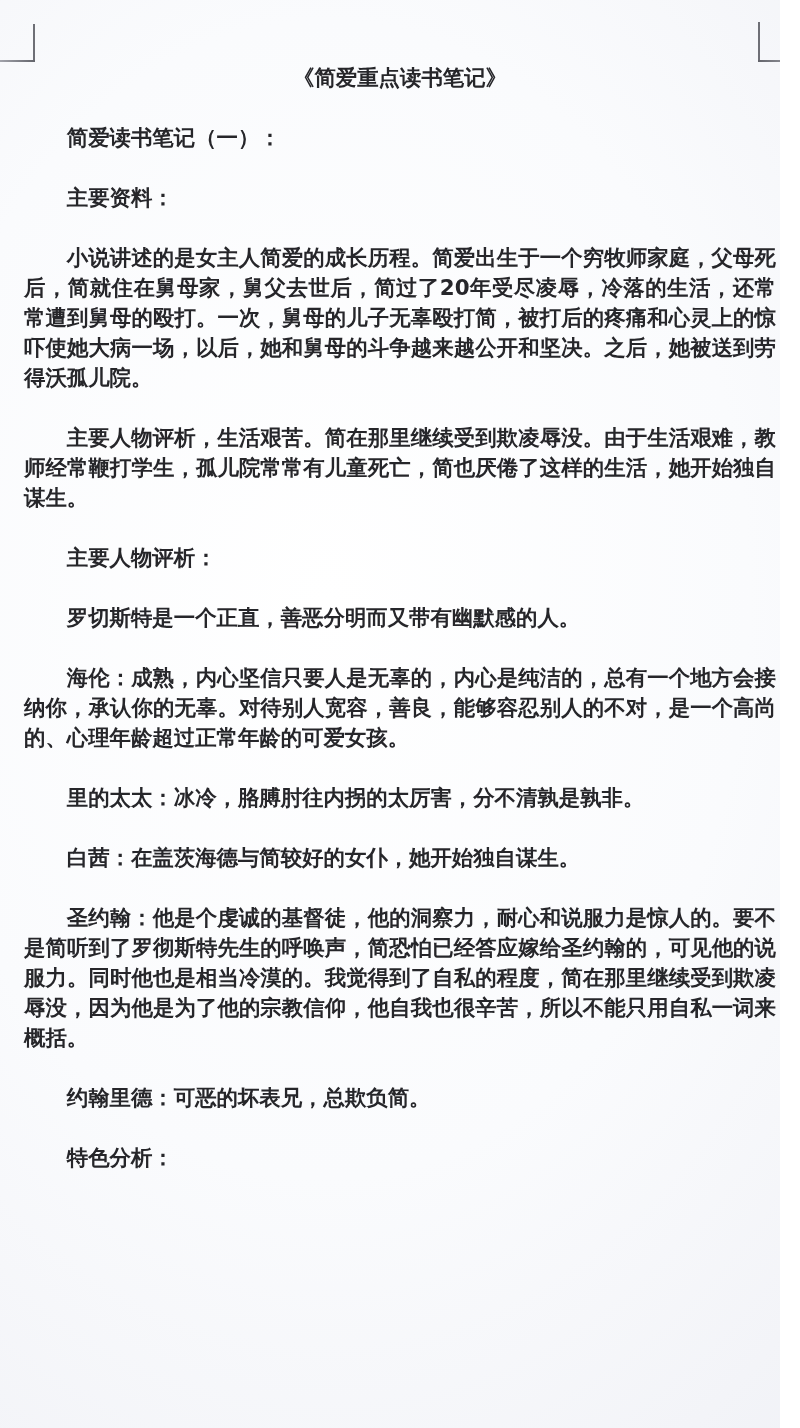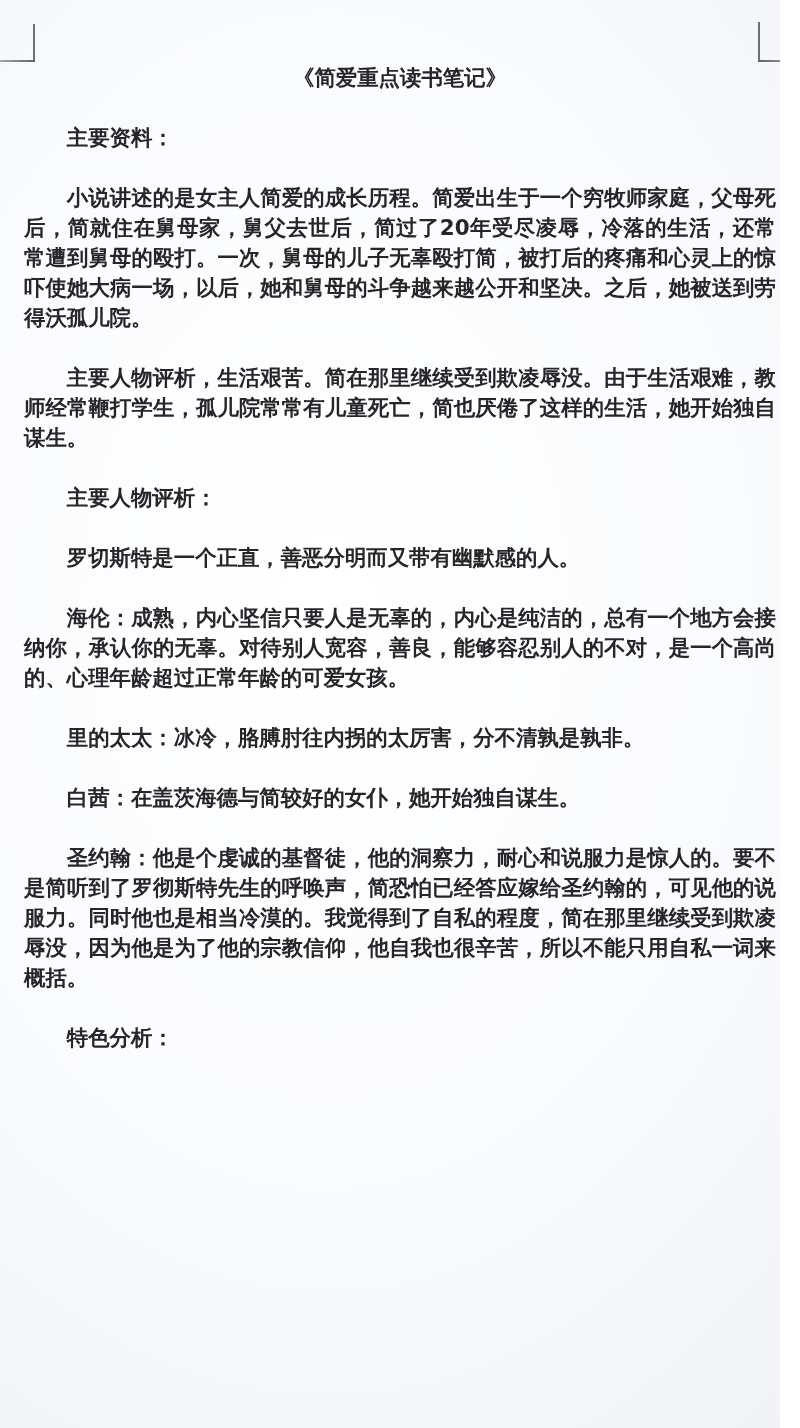--- a/index.html
+++ b/index.html
@@ -55,25 +55,27 @@
 
 <div class="page">
 
   <div class="mark mark-left-v"></div>
   <div class="mark mark-left-h"></div>
   <div class="mark mark-right-v"></div>
   <div class="mark mark-right-h"></div>
 
   <div class="content">
     <p class="block title">《简爱重点读书笔记》</p>
+    <p class="block">简爱读书笔记（一）：</p>
     <p class="block">主要资料：</p>
     <p class="block">小说讲述的是女主人简爱的成长历程。简爱出生于一个穷牧师家庭，父母死后，简就住在舅母家，舅父去世后，简过了20年受尽凌辱，冷落的生活，还常常遭到舅母的殴打。一次，舅母的儿子无辜殴打简，被打后的疼痛和心灵上的惊吓使她大病一场，以后，她和舅母的斗争越来越公开和坚决。之后，她被送到劳得沃孤儿院。</p>
     <p class="block">主要人物评析，生活艰苦。简在那里继续受到欺凌辱没。由于生活艰难，教师经常鞭打学生，孤儿院常常有儿童死亡，简也厌倦了这样的生活，她开始独自谋生。</p>
     <p class="block">主要人物评析：</p>
     <p class="block">罗切斯特是一个正直，善恶分明而又带有幽默感的人。</p>
     <p class="block">海伦：成熟，内心坚信只要人是无辜的，内心是纯洁的，总有一个地方会接纳你，承认你的无辜。对待别人宽容，善良，能够容忍别人的不对，是一个高尚的、心理年龄超过正常年龄的可爱女孩。</p>
     <p class="block">里的太太：冰冷，胳膊肘往内拐的太厉害，分不清孰是孰非。</p>
     <p class="block">白茜：在盖茨海德与简较好的女仆，她开始独自谋生。</p>
     <p class="block">圣约翰：他是个虔诚的基督徒，他的洞察力，耐心和说服力是惊人的。要不是简听到了罗彻斯特先生的呼唤声，简恐怕已经答应嫁给圣约翰的，可见他的说服力。同时他也是相当冷漠的。我觉得到了自私的程度，简在那里继续受到欺凌辱没，因为他是为了他的宗教信仰，他自我也很辛苦，所以不能只用自私一词来概括。</p>
+    <p class="block">约翰里德：可恶的坏表兄，总欺负简。</p>
     <p class="block">特色分析：</p>
   </div>
 
 </div>
 
 </body></html>

